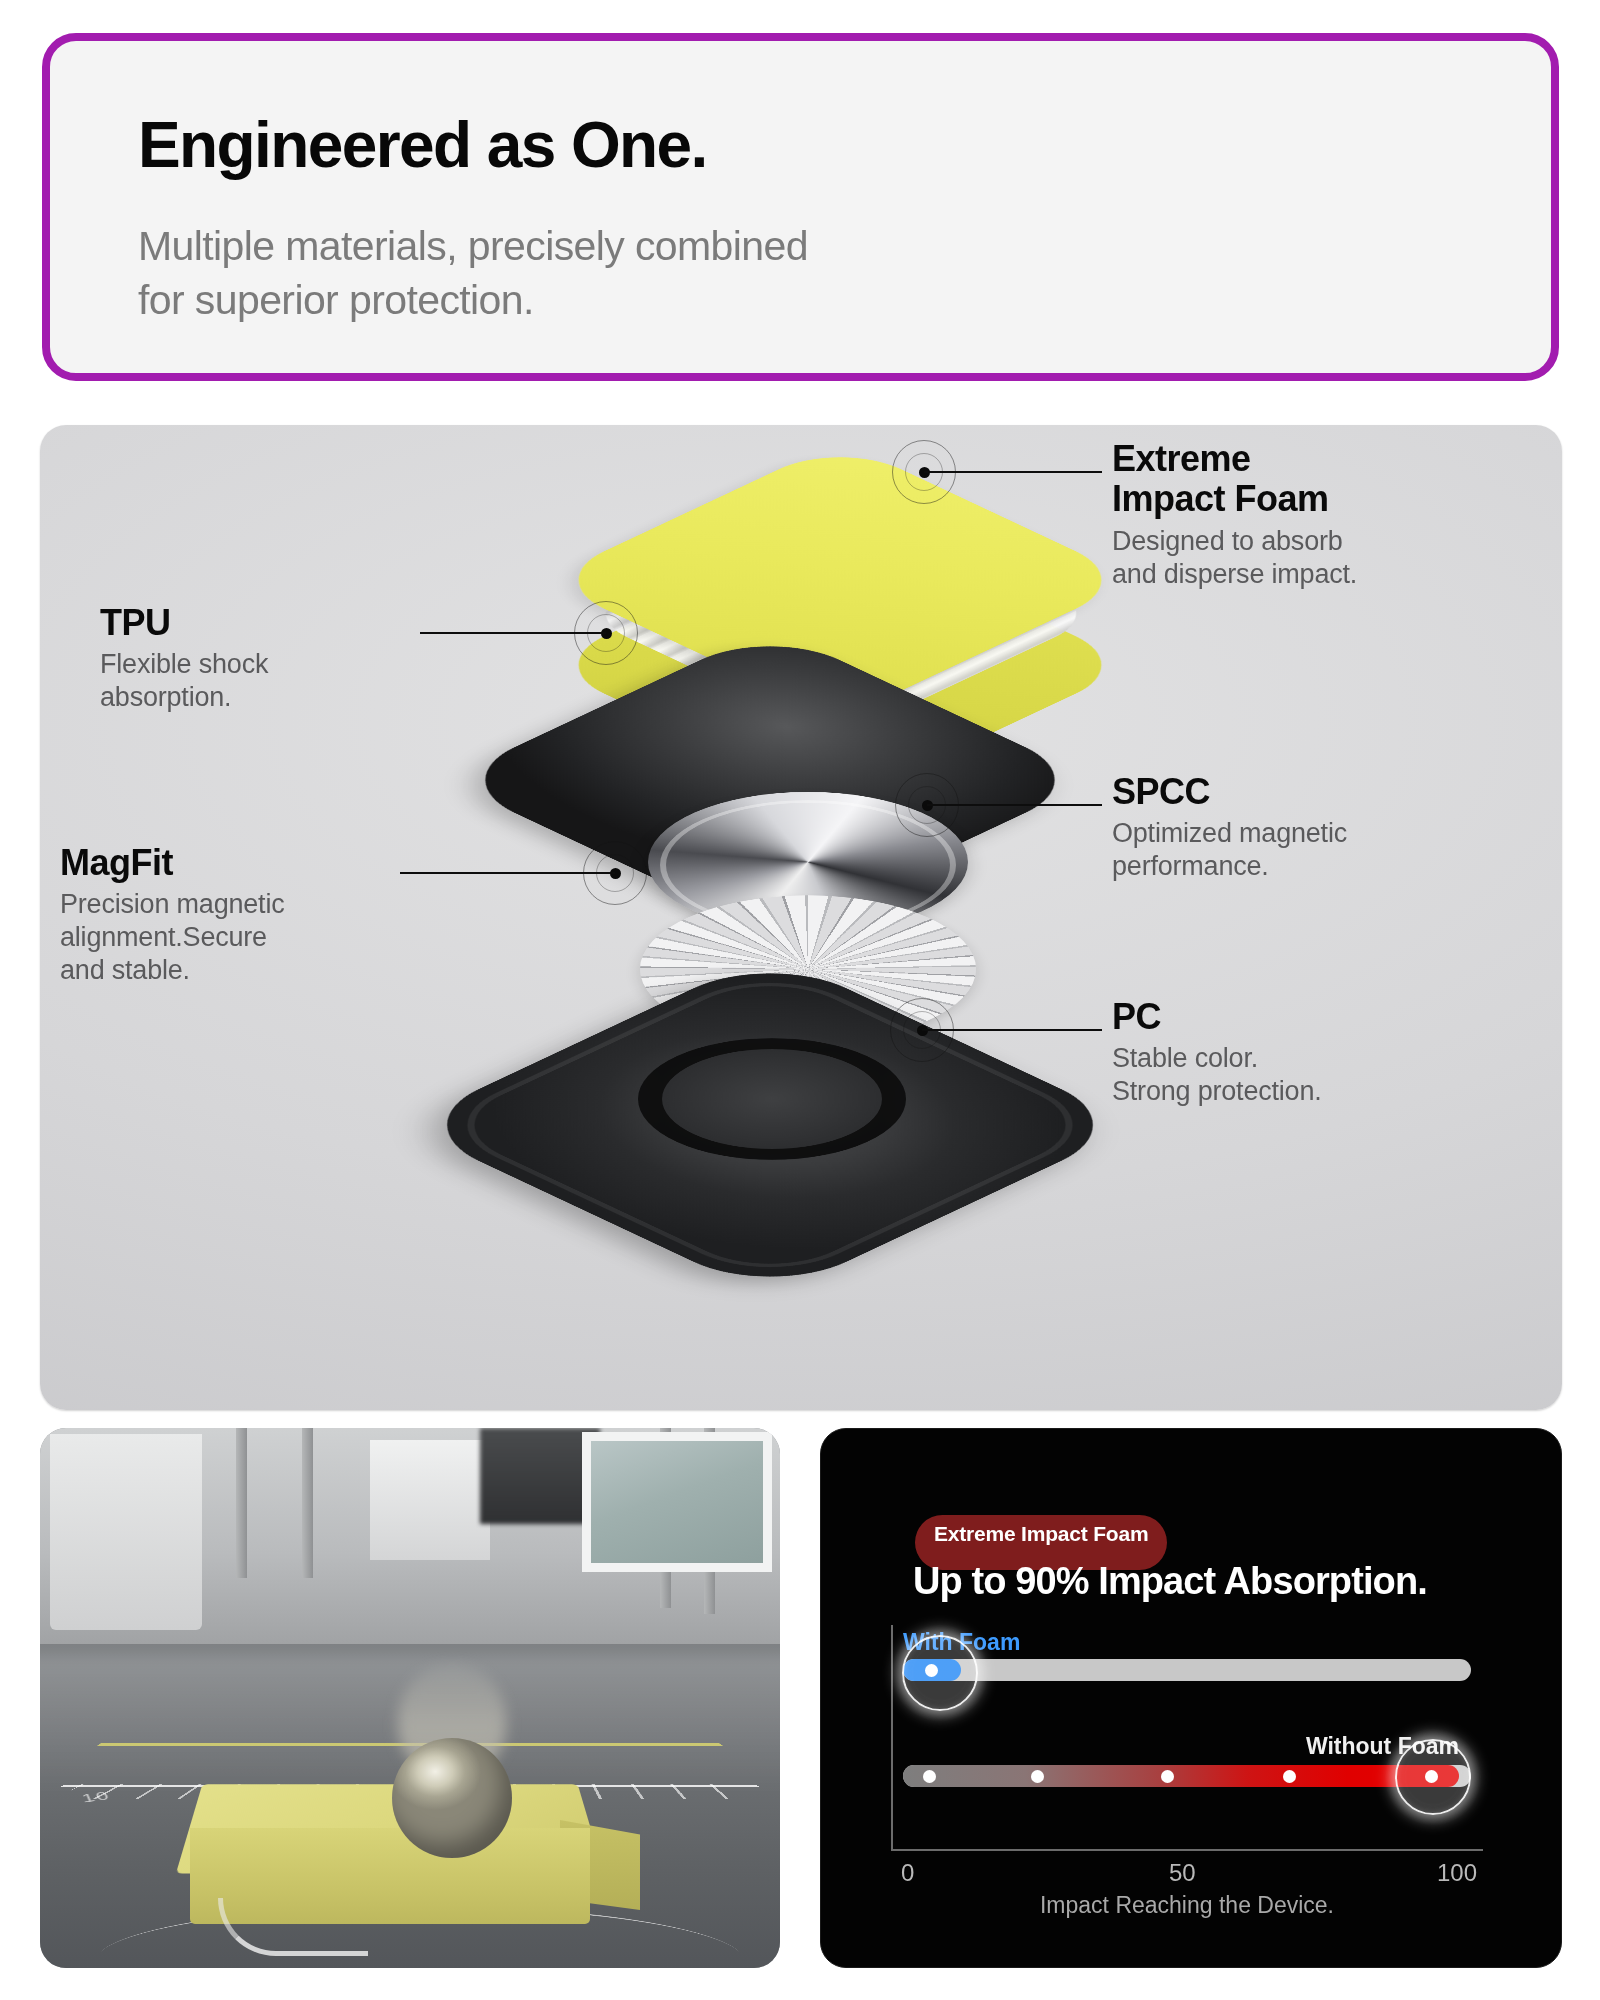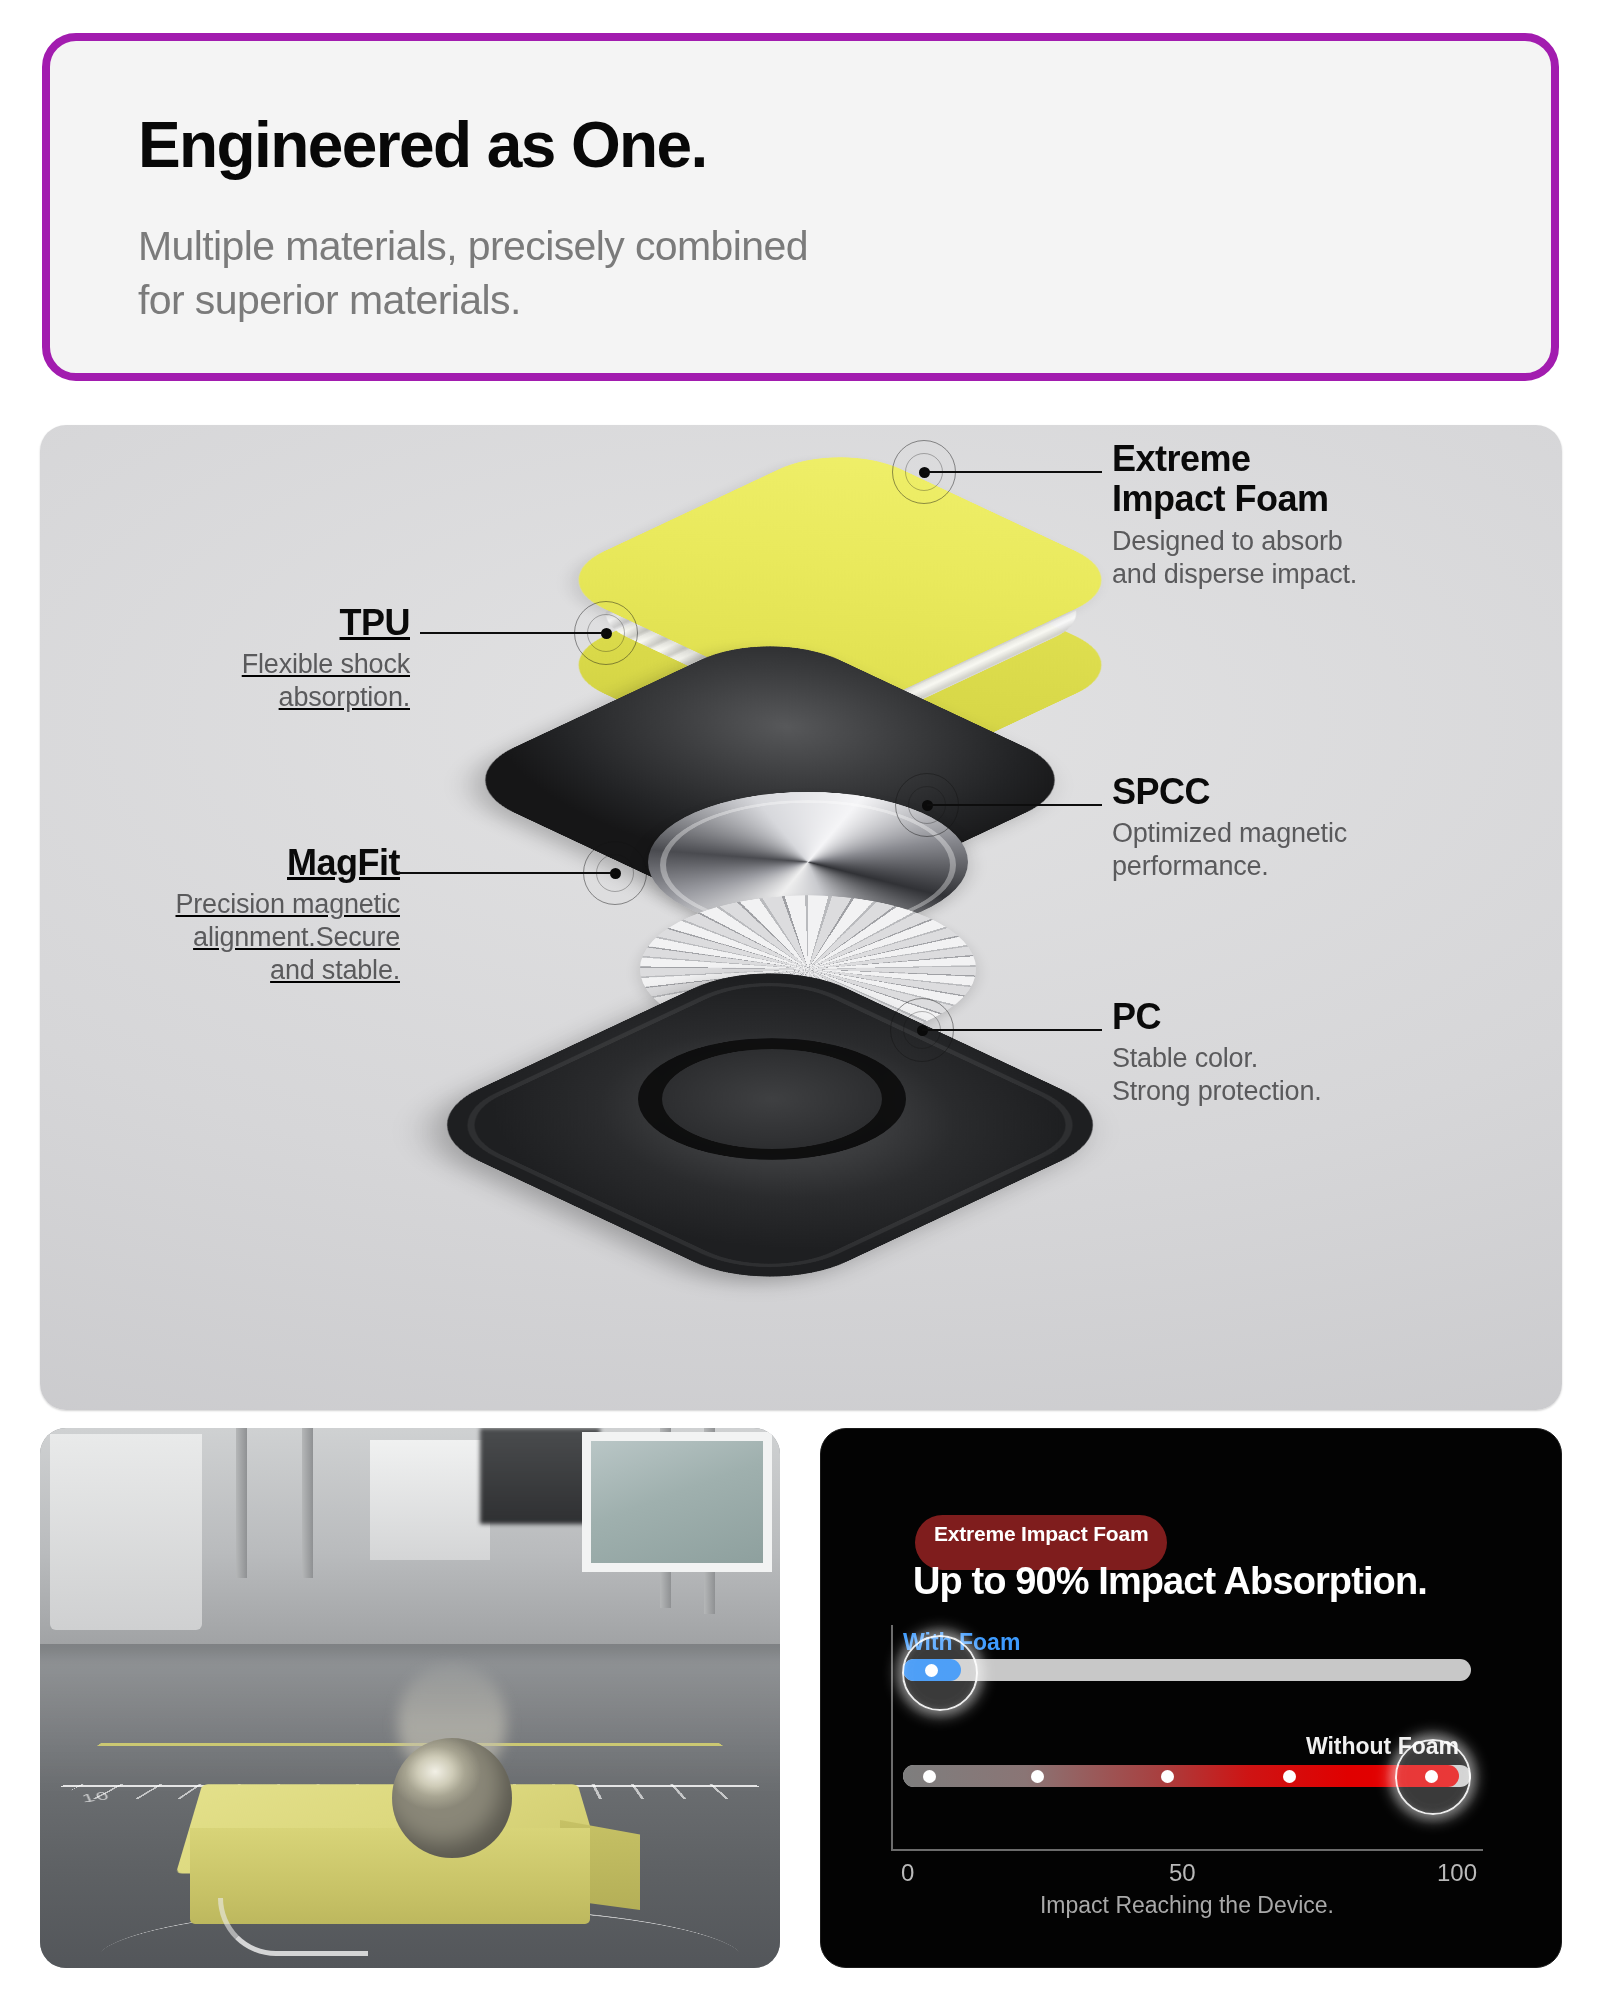--- a/index.html
+++ b/index.html
@@ -159,21 +159,21 @@
   .callout { position: absolute; }
   .callout .c-title {
     font-size: 36px; font-weight: 700; color: #0a0a0a;
     letter-spacing: -0.5px; line-height: 1.12;
   }
   .callout .c-desc {
     font-size: 27px; font-weight: 400; color: #5a5a5c;
     letter-spacing: -0.2px; line-height: 1.22; margin-top: 5px;
   }
   .callout.right { text-align: left; }
-  .callout.left  { text-align: right; text-decoration: underline; }
+  .callout.left  { text-align: left; }
 
   
   .photo-card {
     position: absolute;
     left: 40px; top: 1428px; width: 740px; height: 540px;
     border-radius: 26px; overflow: hidden;
     background: #8e9094;
   }
   .ph { position: absolute; }
   .ph-wallfar {
@@ -340,21 +340,21 @@
 </style>
 </head>
 <body>
 
 <div class="page">
 
   <div class="header-card">
     <div class="header-title">Engineered as One.</div>
     <div class="header-sub">
       <div>Multiple materials, precisely combined</div>
-      <div>for superior materials.</div>
+      <div>for superior protection.</div>
     </div>
   </div>
 
   <div class="diagram-card">
     <div class="diagram-stage">
 
       <div class="layer foam-group">
         <div class="plate foam-bottom"></div>
         <div class="foam-cells"></div>
         <div class="plate foam-top"></div>

